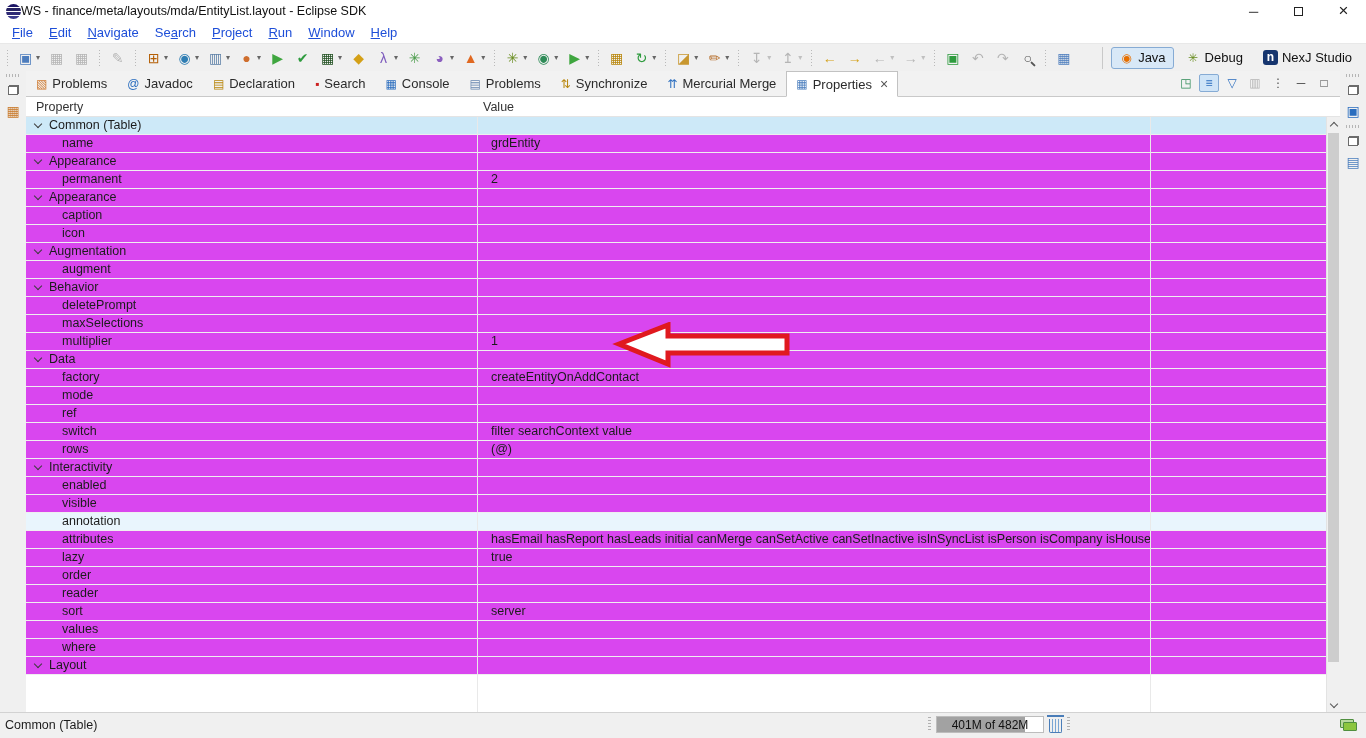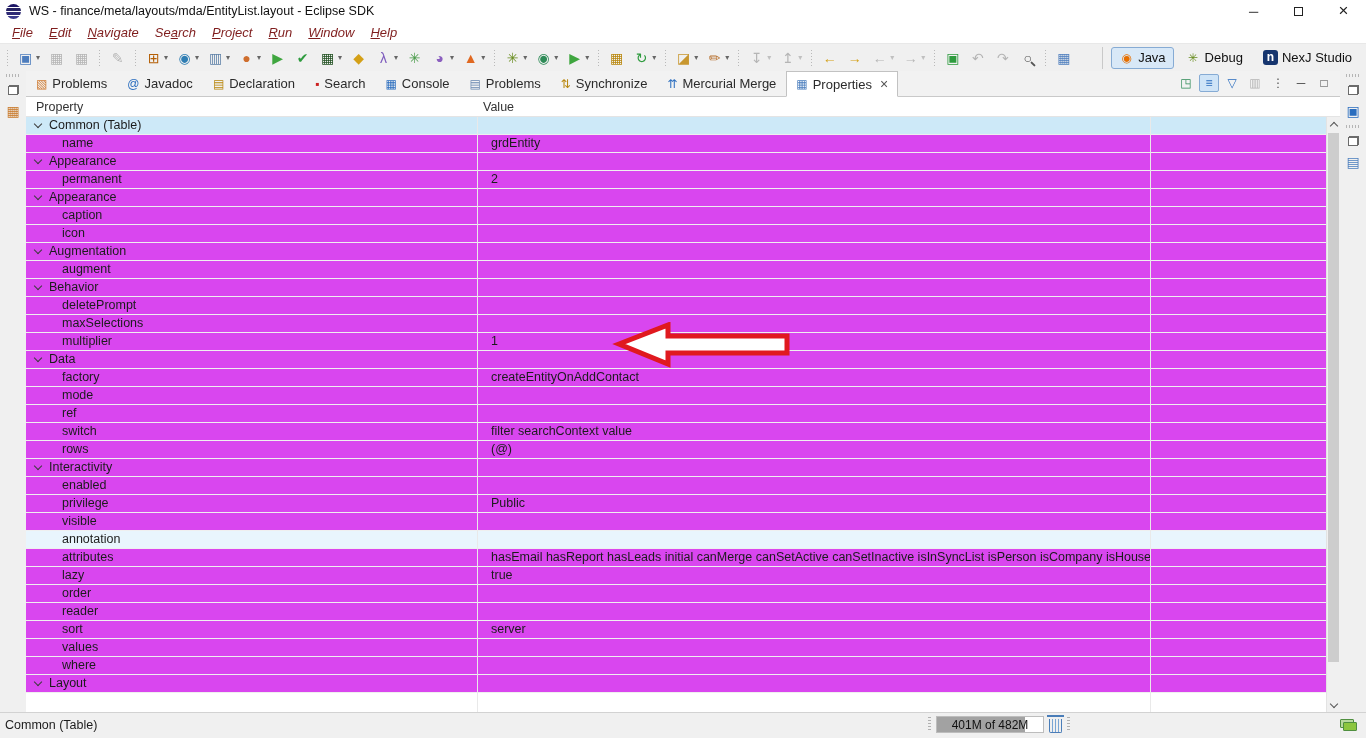--- a/index.html
+++ b/index.html
@@ -3,30 +3,30 @@
 <meta charset="utf-8">
 <style>
   * { margin:0; padding:0; box-sizing:border-box; }
   html,body { width:1366px; height:738px; overflow:hidden; font-family:"Liberation Sans", sans-serif; background:#f0f0f0; }
   .app { position:relative; width:1366px; height:738px; background:#f0f0f0; }
 
   
   .titlebar { position:absolute; left:0; top:0; width:100%; height:22px; background:#fff; display:flex; align-items:center; }
   .eclipse-logo { width:15px; height:15px; border-radius:50%; margin-left:6px;
     background:linear-gradient(to bottom,#1b1464 0 20%,#fff 20% 28%,#262262 28% 46%,#fff 46% 54%,#2e2a75 54% 72%,#fff 72% 80%,#3b3a8c 80% 100%); }
-  .title-text { margin-left:8px; font-size:12.5px; color:#101010; }
+  .title-text { font-size:12.5px; color:#101010; }
   .win-controls { margin-left:auto; display:flex; height:100%; }
   .wbtn { width:45px; height:22px; display:flex; align-items:center; justify-content:center; font-size:13px; color:#222; cursor:default; }
   .restore-sq { position:relative; width:9px; height:9px; }
   .restore-sq::before { content:''; position:absolute; right:0; top:0; width:7px; height:7px; border:1px solid #222; background:#fff; }
   .restore-sq::after { content:''; position:absolute; left:0; bottom:0; width:7px; height:7px; border:1px solid #222; background:#fff; }
 
   
   .menubar { position:absolute; left:0; top:22px; width:100%; height:22px; background:#fff; display:flex; align-items:center; padding-left:4px; border-bottom:1px solid #e8e8e8; }
-  .menu-item { padding:2px 8px; font-size:13px; color:#7f1d1d;font-style:italic; }
+  .menu-item { padding:2px 8px; font-size:13px; color:#1d4ed8; }
   .menu-item .mn { text-decoration:underline; }
 
   
   .toolbar-row { position:absolute; left:0; top:44px; width:100%; height:27px; background:#f0f0f0; display:flex; align-items:center; padding:0 6px 0 2px; }
   .toolbar { display:flex; align-items:center; height:100%; }
   .tb-item { display:flex; align-items:center; height:22px; padding:0 2px; margin:0 1px; border:1px solid transparent; border-radius:2px; }
   .tb-glyph { font-size:14px; line-height:16px; width:17px; text-align:center; position:relative; }
   .tb-glyph.boxed { font-size:11px; font-weight:bold; width:15px; height:15px; line-height:15px; border-radius:3px; }
   .tb-item.disabled .tb-glyph { color:#b5b5b5 !important; }
   .tb-item .dd { font-size:8px; color:#666; margin-left:2px; }
@@ -507,26 +507,20 @@
             <div class="pcell val"></div>
           </div>
           <div class="prow">
             <div class="pcell prop">
               <span class="plabel">enabled</span>
             </div>
             <div class="pcell val"></div>
           </div>
           <div class="prow">
             <div class="pcell prop">
-              <span class="plabel">privilege</span>
-            </div>
-            <div class="pcell val">Public</div>
-          </div>
-          <div class="prow">
-            <div class="pcell prop">
               <span class="plabel">visible</span>
             </div>
             <div class="pcell val"></div>
           </div>
           <div class="prow hover">
             <div class="pcell prop">
               <span class="plabel">annotation</span>
             </div>
             <div class="pcell val"></div>
           </div>

